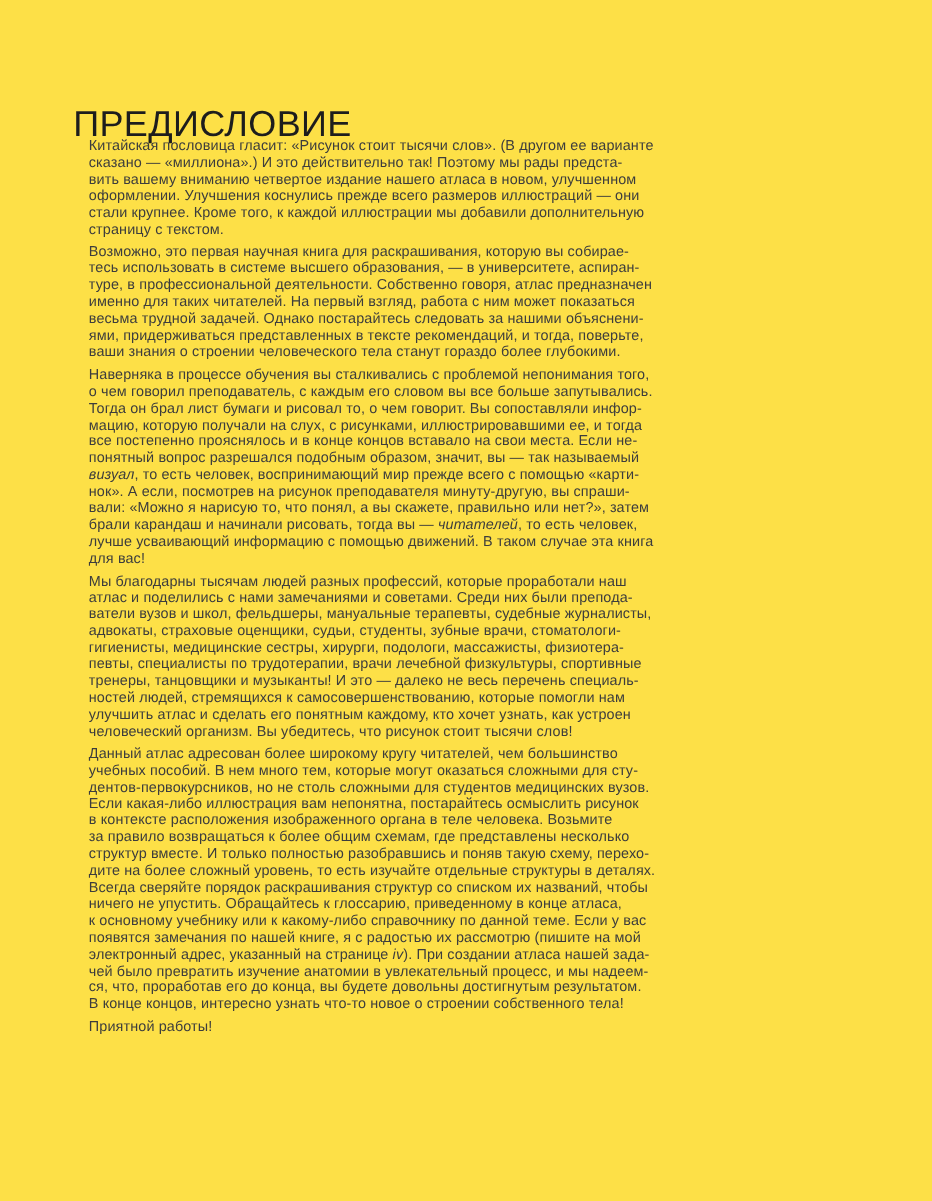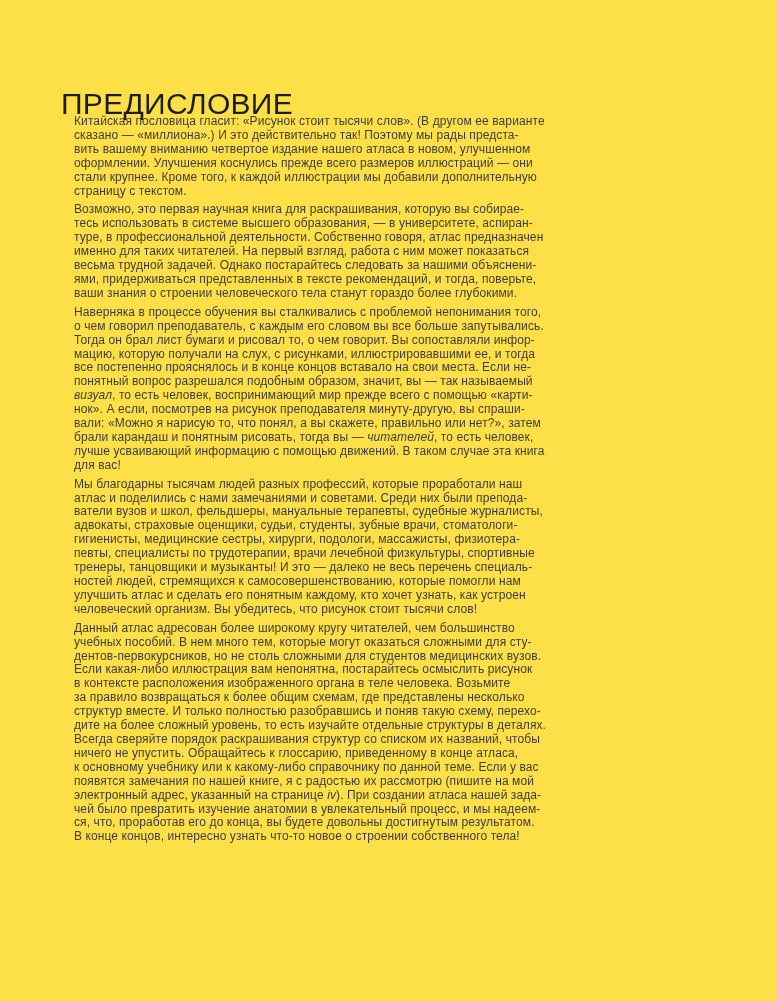--- a/index.html
+++ b/index.html
@@ -65,21 +65,21 @@
 ваши знания о строении человеческого тела станут гораздо более глубокими.</span></p>
       <p class="para"><span class="">Наверняка в процессе обучения вы сталкивались с проблемой непонимания того,
 о чем говорил преподаватель, с каждым его словом вы все больше запутывались.
 Тогда он брал лист бумаги и рисовал то, о чем говорит. Вы сопоставляли инфор-
 мацию, которую получали на слух, с рисунками, иллюстрировавшими ее, и тогда
 все постепенно прояснялось и в конце концов вставало на свои места. Если не-
 понятный вопрос разрешался подобным образом, значит, вы — так называемый
 </span><span class="italic">визуал</span><span class="">, то есть человек, воспринимающий мир прежде всего с помощью «карти-
 нок». А если, посмотрев на рисунок преподавателя минуту-другую, вы спраши-
 вали: «Можно я нарисую то, что понял, а вы скажете, правильно или нет?», затем
-брали карандаш и понятным рисовать, тогда вы — </span><span class="italic">читателей</span><span class="">, то есть человек,
+брали карандаш и начинали рисовать, тогда вы — </span><span class="italic">читателей</span><span class="">, то есть человек,
 лучше усваивающий информацию с помощью движений. В таком случае эта книга
 для вас!</span></p>
       <p class="para"><span class="">Мы благодарны тысячам людей разных профессий, которые проработали наш
 атлас и поделились с нами замечаниями и советами. Среди них были препода-
 ватели вузов и школ, фельдшеры, мануальные терапевты, судебные журналисты,
 адвокаты, страховые оценщики, судьи, студенты, зубные врачи, стоматологи-
 гигиенисты, медицинские сестры, хирурги, подологи, массажисты, физиотера-
 певты, специалисты по трудотерапии, врачи лечебной физкультуры, спортивные
 тренеры, танцовщики и музыканты! И это — далеко не весь перечень специаль-
 ностей людей, стремящихся к самосовершенствованию, которые помогли нам
@@ -94,14 +94,15 @@
 структур вместе. И только полностью разобравшись и поняв такую схему, перехо-
 дите на более сложный уровень, то есть изучайте отдельные структуры в деталях.
 Всегда сверяйте порядок раскрашивания структур со списком их названий, чтобы
 ничего не упустить. Обращайтесь к глоссарию, приведенному в конце атласа,
 к основному учебнику или к какому-либо справочнику по данной теме. Если у вас
 появятся замечания по нашей книге, я с радостью их рассмотрю (пишите на мой
 электронный адрес, указанный на странице </span><span class="italic">iv</span><span class="">). При создании атласа нашей зада-
 чей было превратить изучение анатомии в увлекательный процесс, и мы надеем-
 ся, что, проработав его до конца, вы будете довольны достигнутым результатом.
 В конце концов, интересно узнать что-то новое о строении собственного тела!</span></p>
+      <p class="para"><span class="">Приятной работы!</span></p>
     </div>
 </div>
 
 </body></html>

